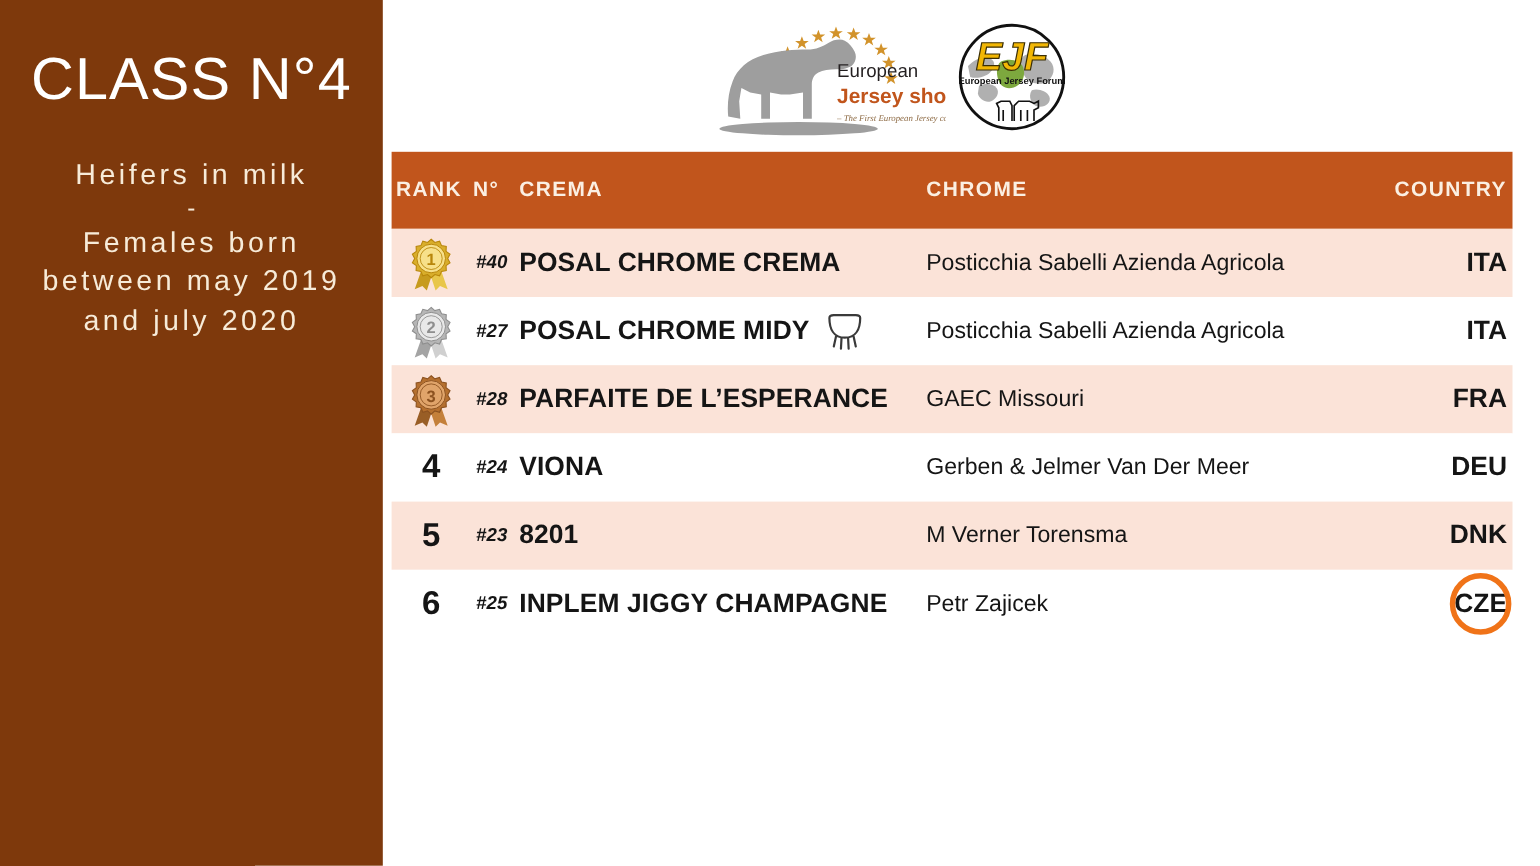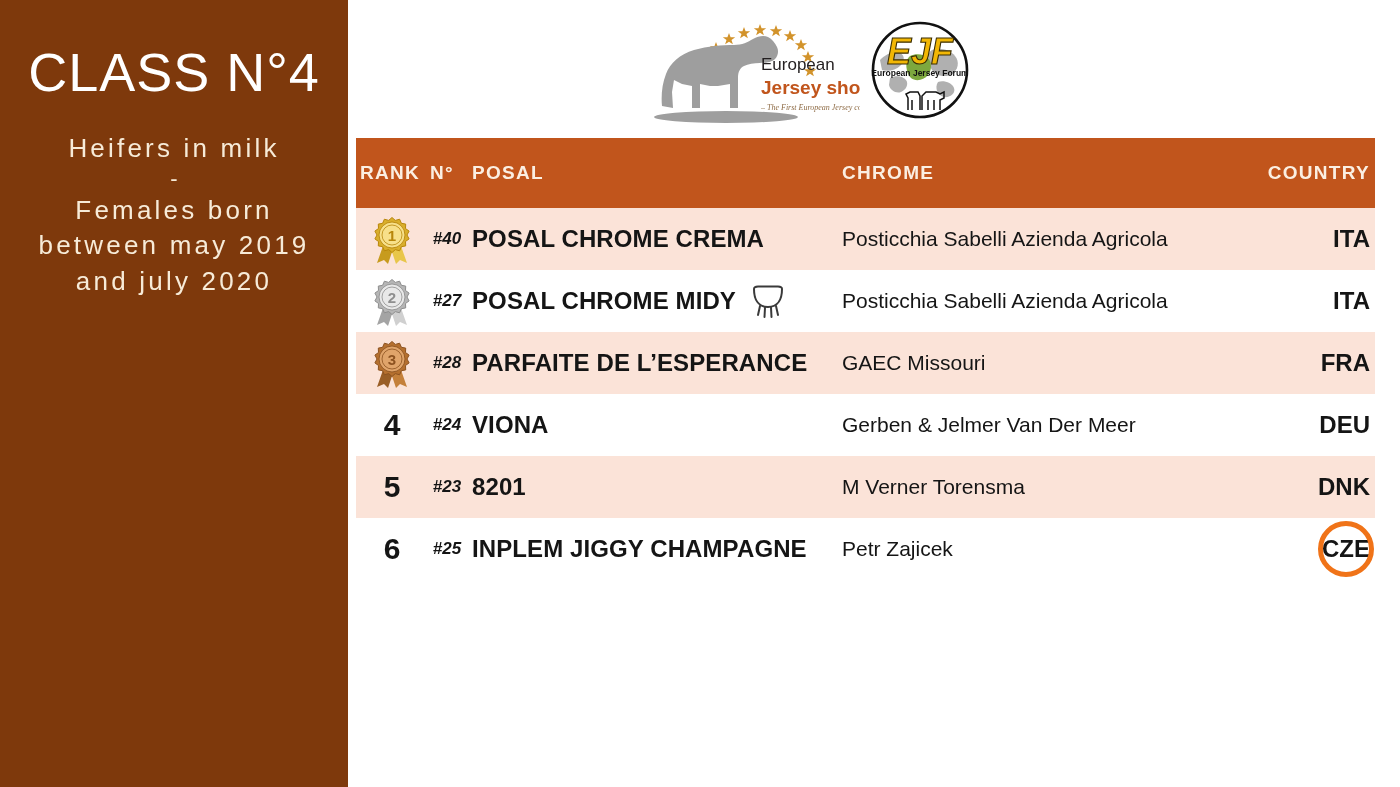--- a/index.html
+++ b/index.html
@@ -22,21 +22,21 @@
   #class-title{
     margin-top:44px;
     color:#FFFFFF;
     font-size:54px;
     font-weight:400;
     letter-spacing:1px;
     line-height:1.05;
     white-space:nowrap;
   }
   #class-subtitle{
-    margin-top:30px;
+    margin-top:40px;
     color:#F7EBD8;
     font-size:26px;
     font-weight:500;
     letter-spacing:3.2px;
     line-height:1.37;
   }
   .sub-line{display:block;}
   .sub-dash{display:block;font-size:22px;line-height:1.2;letter-spacing:0;}
 
   
@@ -180,21 +180,21 @@
       </g>
     </svg>
   </div>
 </div>
 
 <div id="results-table">
 
   <div class="thead">
     <div class="cell th-rank">RANK</div>
     <div class="cell th-num">N°</div>
-    <div class="cell th-name">POSAL</div>
+    <div class="cell th-name">CREMA</div>
     <div class="cell th-breeder">CHROME</div>
     <div class="cell th-country">COUNTRY</div>
   </div>
 
   <div id="rows-container">
       <div class="trow alt">
         <div class="cell c-rank">
           <svg class="medal" viewBox="0 0 46 52" xmlns="http://www.w3.org/2000/svg">
     <path d="M14,33 L8,50 L15,47 L19,51 L24,36 Z" fill="#C79B1E"></path>
     <path d="M32,33 L38,50 L31,47 L27,51 L22,36 Z" fill="#E8C64A"></path>

